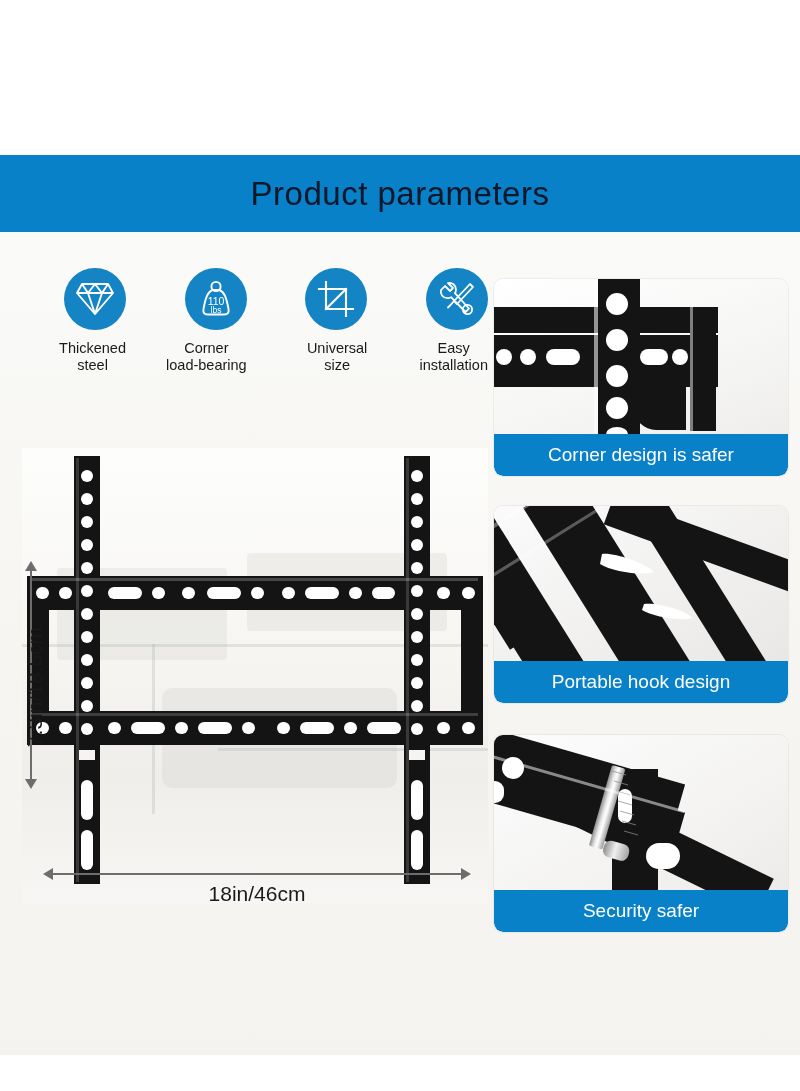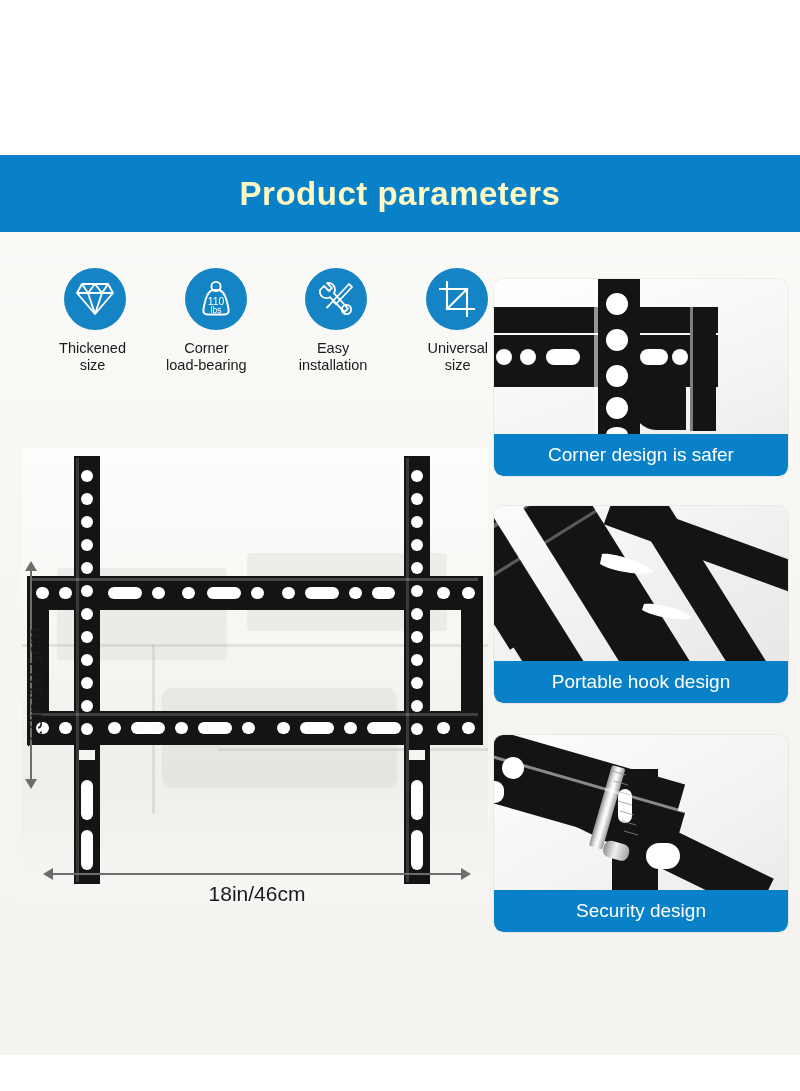--- a/index.html
+++ b/index.html
@@ -38,23 +38,23 @@
     left: 0;
     top: 155px;
     width: 800px;
     height: 77px;
     background: #0881c8;
     display: flex;
     align-items: center;
     justify-content: center;
   }
   .banner-title {
-    color: #fef9c3;
+    color: #0f172a;
     font-size: 33px;
-    font-weight: 700;
+    font-weight: 400;
     letter-spacing: 0.5px;
     line-height: 1;
   }
 
   
   .features {
     position: absolute;
     left: 14px;
     top: 268px;
     width: 474px;
@@ -233,65 +233,65 @@
           <g fill="none" stroke="#ffffff" stroke-width="1.9" stroke-linejoin="round">
             <path d="M7 4 H33 L38 13 L20 34 L2 13 Z"></path>
             <path d="M2 13 H38"></path>
             <path d="M7 4 L13 13 L20 34"></path>
             <path d="M33 4 L27 13 L20 34"></path>
             <path d="M13 13 L20 4 L27 13"></path>
           </g>
         </svg>
       </div>
       <div class="feature-label">Thickened
-size</div>
+steel</div>
     </div>
 
     <div class="feature">
       <div class="feature-circle">
         <svg width="42" height="42" viewBox="0 0 42 42">
           <g fill="none" stroke="#ffffff" stroke-width="1.9" stroke-linejoin="round">
             <circle cx="21" cy="8.5" r="4.6"></circle>
             <path d="M17.6 12 C12.5 14 10.5 20 8.5 31 C7.8 34.6 9.4 36.5 12.6 36.5 H29.4 C32.6 36.5 34.2 34.6 33.5 31 C31.5 20 29.5 14 24.4 12 Z"></path>
           </g>
           <text x="21" y="26.5" fill="#ffffff" font-size="10.5" font-family="Liberation Sans, sans-serif" text-anchor="middle">110</text>
           <text x="21" y="34.5" fill="#ffffff" font-size="8.5" font-family="Liberation Sans, sans-serif" text-anchor="middle">lbs</text>
         </svg>
       </div>
       <div class="feature-label">Corner
 load-bearing</div>
     </div>
 
     <div class="feature">
       <div class="feature-circle">
         <svg width="40" height="40" viewBox="0 0 40 40">
+          <g fill="none" stroke="#ffffff" stroke-width="2.1" stroke-linecap="square">
+            <path d="M10 3 V30 H37"></path>
+            <path d="M3 10 H30 V37"></path>
+            <path d="M10 30 L30 10"></path>
+          </g>
+        </svg>
+      </div>
+      <div class="feature-label">Universal
+size</div>
+    </div>
+
+    <div class="feature">
+      <div class="feature-circle">
+        <svg width="40" height="40" viewBox="0 0 40 40">
           <g fill="none" stroke="#ffffff" stroke-width="1.8" stroke-linejoin="round" stroke-linecap="round">
             <path d="M7 6 L12 11 L15 8 L10 3 C14 2 18 5 18 9.5 C18 11 17.6 12.2 16.9 13.2 L31 28.5 L27.5 32 L13 17.2 C12 17.8 10.8 18.2 9.5 18.2 C5 18.2 2 14.2 3 10.2 Z" transform="translate(1,1)"></path>
             <path d="M33 5 L36 8 L20 25 L17 22 Z"></path>
             <path d="M17 22 L13.5 26 L11 28.5"></path>
             <circle cx="30.5" cy="30.5" r="4.6"></circle>
           </g>
         </svg>
       </div>
       <div class="feature-label">Easy
 installation</div>
-    </div>
-
-    <div class="feature">
-      <div class="feature-circle">
-        <svg width="40" height="40" viewBox="0 0 40 40">
-          <g fill="none" stroke="#ffffff" stroke-width="2.1" stroke-linecap="square">
-            <path d="M10 3 V30 H37"></path>
-            <path d="M3 10 H30 V37"></path>
-            <path d="M10 30 L30 10"></path>
-          </g>
-        </svg>
-      </div>
-      <div class="feature-label">Universal
-size</div>
     </div>
 
   </div>
 
   <div class="main-photo">
     <div class="room-bg"></div>
 
     <div class="room-shape" style="left:35px;  top:120px; width:170px; height:92px;  border-radius:4px;"></div>
     <div class="room-shape" style="left:225px; top:105px; width:200px; height:78px;  border-radius:4px;"></div>
     <div class="room-shape" style="left:140px; top:240px; width:235px; height:100px; border-radius:10px;"></div>
@@ -480,16 +480,16 @@
           <line x1="8" y1="18" x2="22" y2="22"></line>
           <line x1="10" y1="28" x2="24" y2="32"></line>
           <line x1="12" y1="38" x2="26" y2="42"></line>
           <line x1="14" y1="48" x2="28" y2="52"></line>
           <line x1="16" y1="58" x2="30" y2="62"></line>
           <line x1="18" y1="68" x2="32" y2="72"></line>
         </g>
       </svg>
       <div style="position:absolute; left:-30px; top:12px; width:230px; height:3px; background:rgba(255,255,255,0.5); transform:rotate(16deg); transform-origin:left top;"></div>
     </div>
-    <div class="card-caption">Security design</div>
+    <div class="card-caption">Security safer</div>
   </div>
 
 </div>
 
 </body></html>

